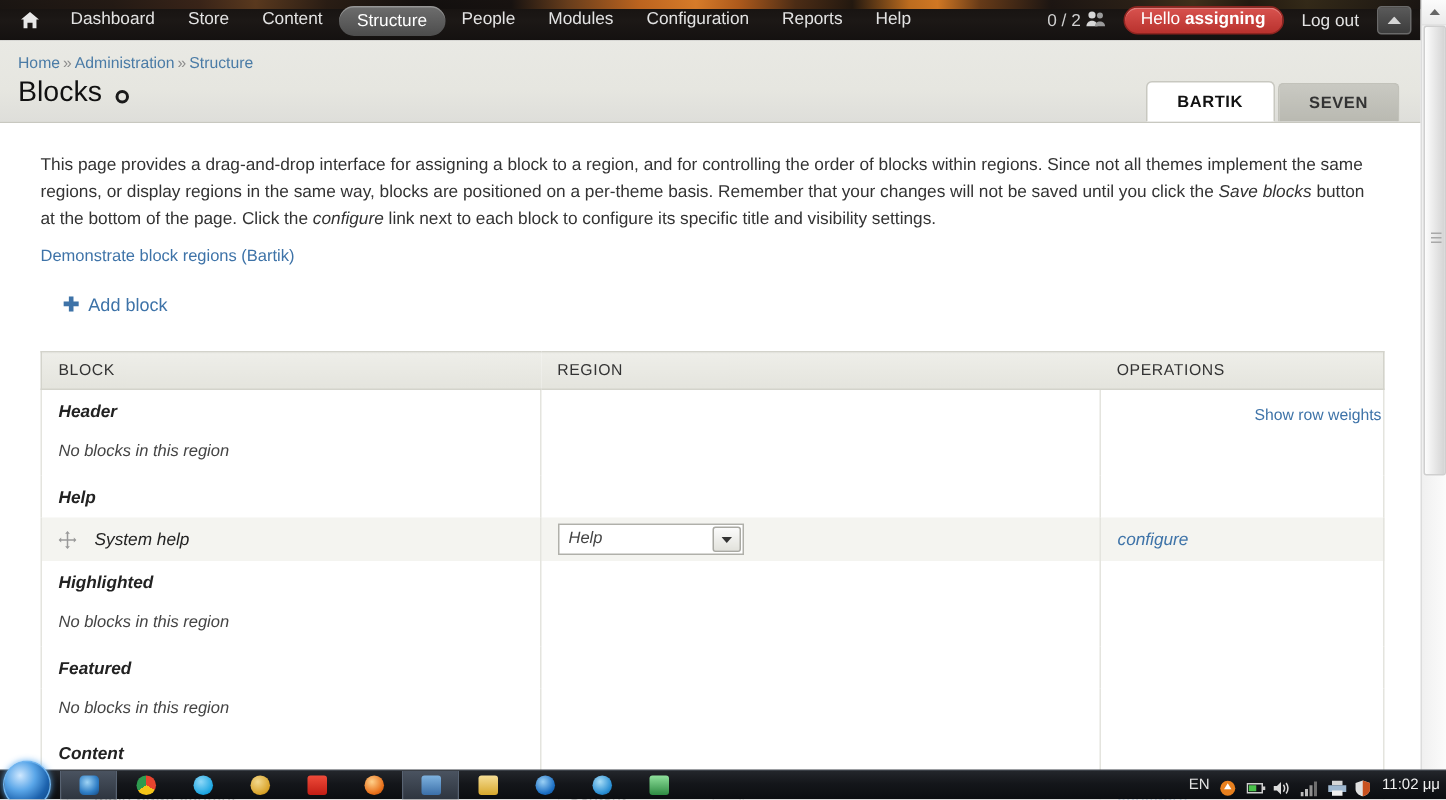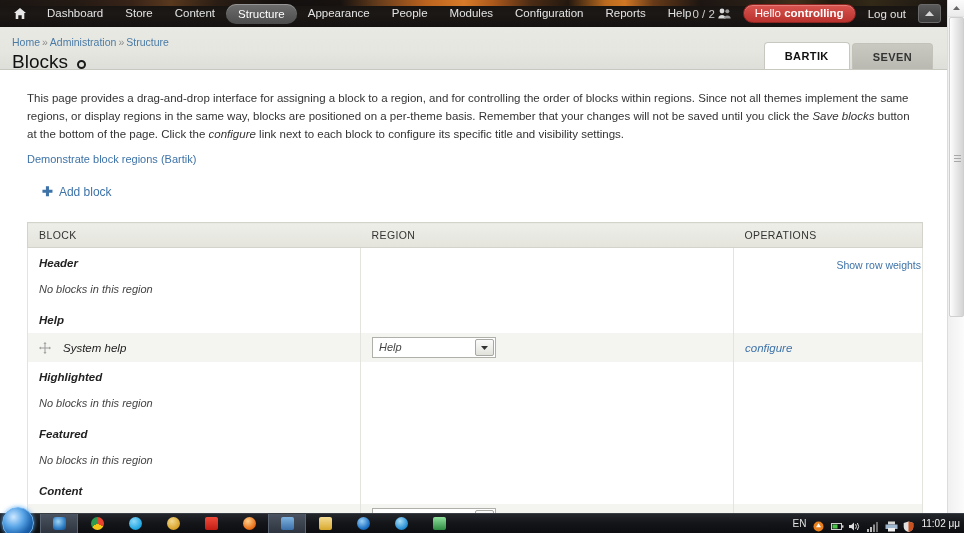--- a/index.html
+++ b/index.html
@@ -58,21 +58,21 @@
     background: linear-gradient(to bottom,#5a5a5a,#3c3c3c);
     border:1px solid #6a6a6a; border-radius:3px;
     display:flex; align-items:center; justify-content:center;
   }
 
   
   .page { position:absolute; top:27px; left:0; width:947px; height:486px; background:#fff; }
   .page-head {
     background: linear-gradient(to bottom,#e9e9e4 0%,#e6e6e0 60%, #dededa 100%);
     border-bottom:1px solid #c8c8c0;
-    height:43px; position:relative; padding:9px 0 0 12px;
+    height:55px; position:relative; padding:9px 0 0 12px;
   }
   .breadcrumb { font-size:10.5px; color:#4a7ba6; }
   .breadcrumb a { color:#4a7ba6; text-decoration:none; }
   .breadcrumb .sep { color:#8c8c8c; padding:0 2px; }
   .page-title {
     font-size:19px; color:#111; font-weight:normal; margin:3px 0 0 0; display:flex; align-items:center; gap:9px;
   }
   .title-cog {
     width:9px; height:9px; border-radius:50%;
     border:2.5px solid #1a1a1a; display:inline-block; margin-top:5px;
@@ -189,39 +189,38 @@
     <div class="tb-items">
       <a class="tb-home">
         <svg width="12" height="11" viewBox="0 0 12 11">
             <path d="M6 0 0 5h1.7v6h2.6V7.2h3.4V11h2.6V5H12z" fill="#e8e8e8"></path>
           </svg>
       </a>
       <a class="tb-link">Dashboard</a>
       <a class="tb-link">Store</a>
       <a class="tb-link">Content</a>
       <a class="tb-link active">Structure</a>
-      <a class="tb-link">Appearance</a>
       <a class="tb-link">People</a>
       <a class="tb-link">Modules</a>
       <a class="tb-link">Configuration</a>
       <a class="tb-link">Reports</a>
       <a class="tb-link">Help</a>
     </div>
 
     <div class="tb-right">
       <span class="tb-count">0 / 2</span>
       <span class="people-icon">
         <svg width="13" height="11" viewBox="0 0 13 11">
           <circle cx="4" cy="3" r="2.4" fill="#d8d8d8"></circle>
             <path d="M0.3 10.5c0-2.2 1.7-3.6 3.7-3.6s3.7 1.4 3.7 3.6z" fill="#d8d8d8"></path>
           <circle cx="9.3" cy="3.3" r="2" fill="#9a9a9a"></circle>
             <path d="M5.9 10.5c0-1.9 1.5-3.1 3.4-3.1s3.4 1.2 3.4 3.1z" fill="#9a9a9a"></path>
         </svg>
       </span>
-      <span class="hello-badge"><span>Hello </span><b>controlling</b></span>
+      <span class="hello-badge"><span>Hello </span><b>assigning</b></span>
       <a class="tb-logout">Log out</a>
       <div class="tb-collapse">
         <svg width="9" height="5" viewBox="0 0 9 5">
             <path d="M4.5 0 9 5H0z" fill="#d6d6d6"></path>
           </svg>
       </div>
     </div>
   </div>
 
   <div class="page">

